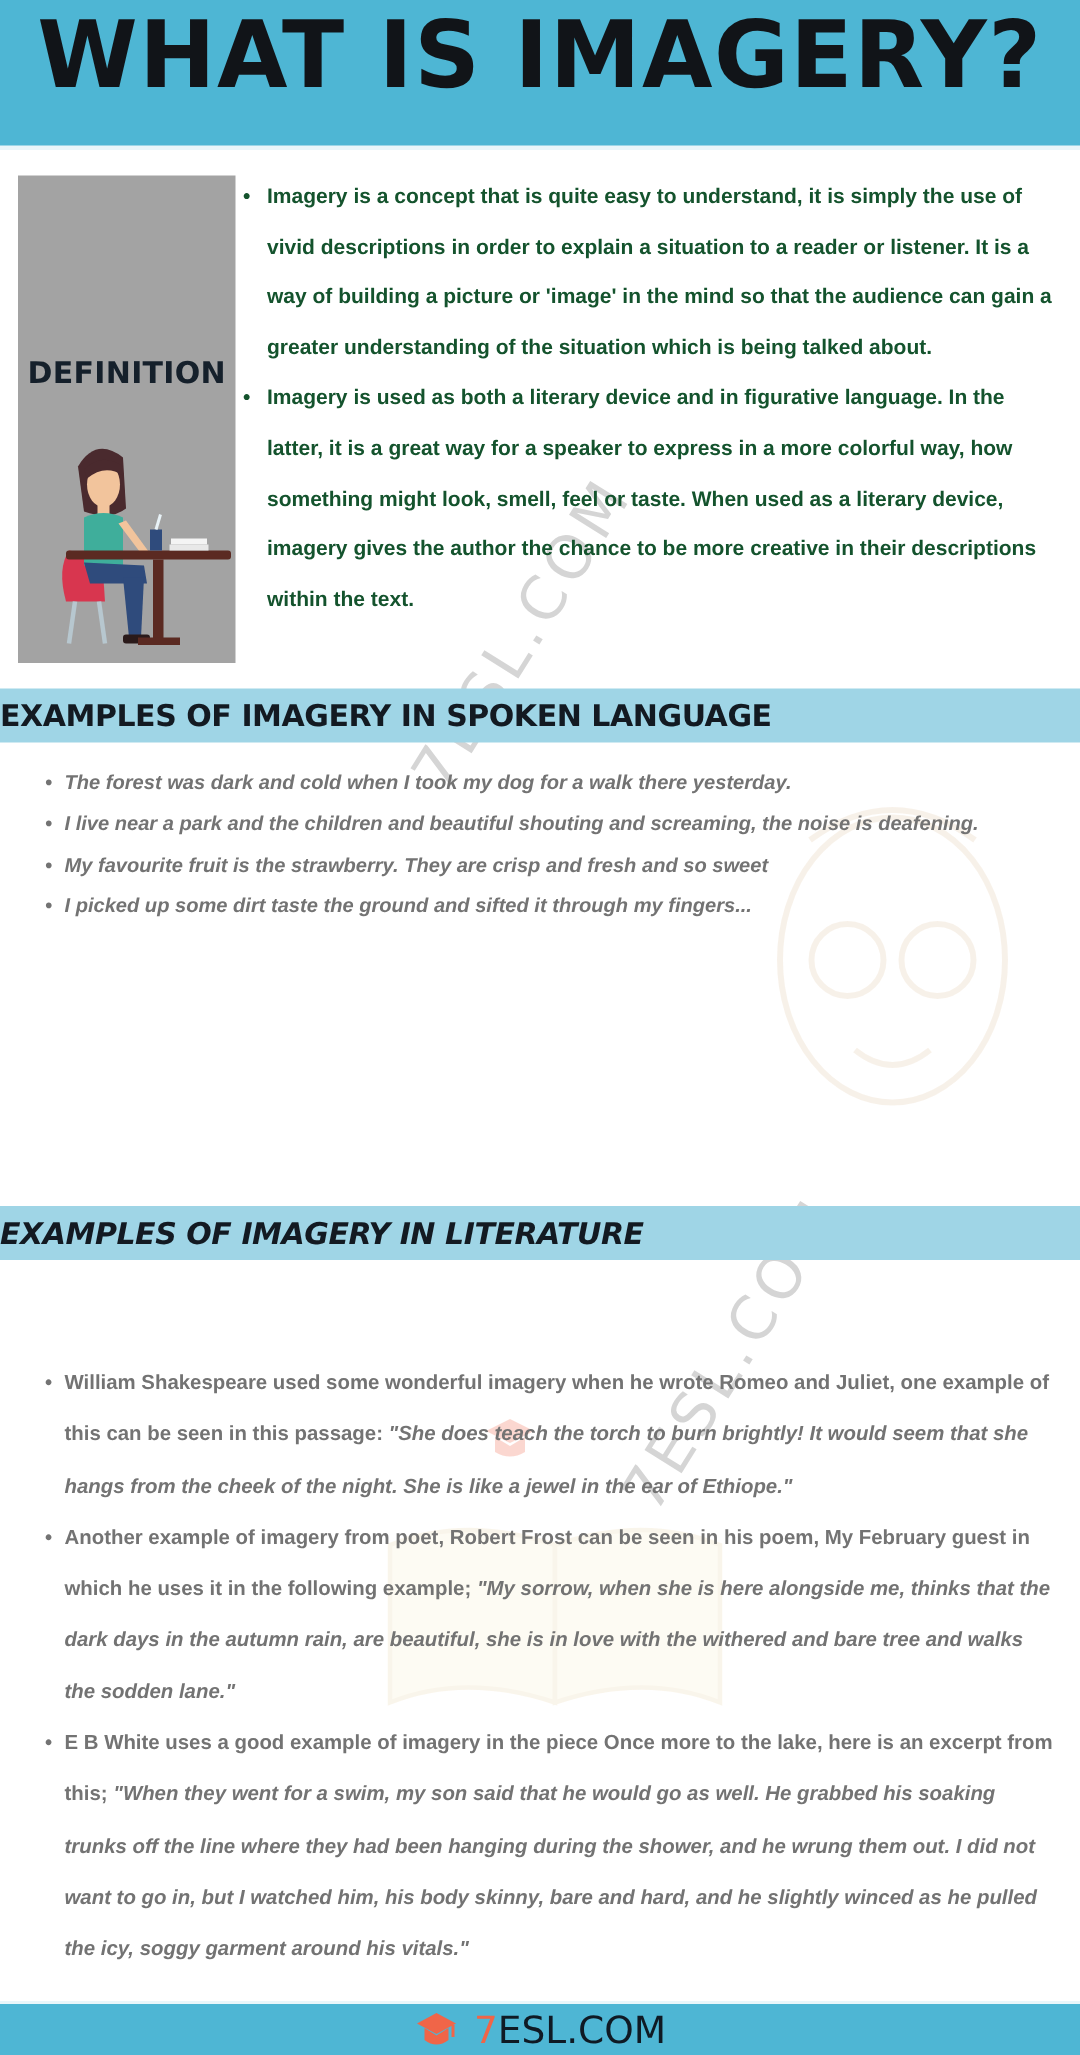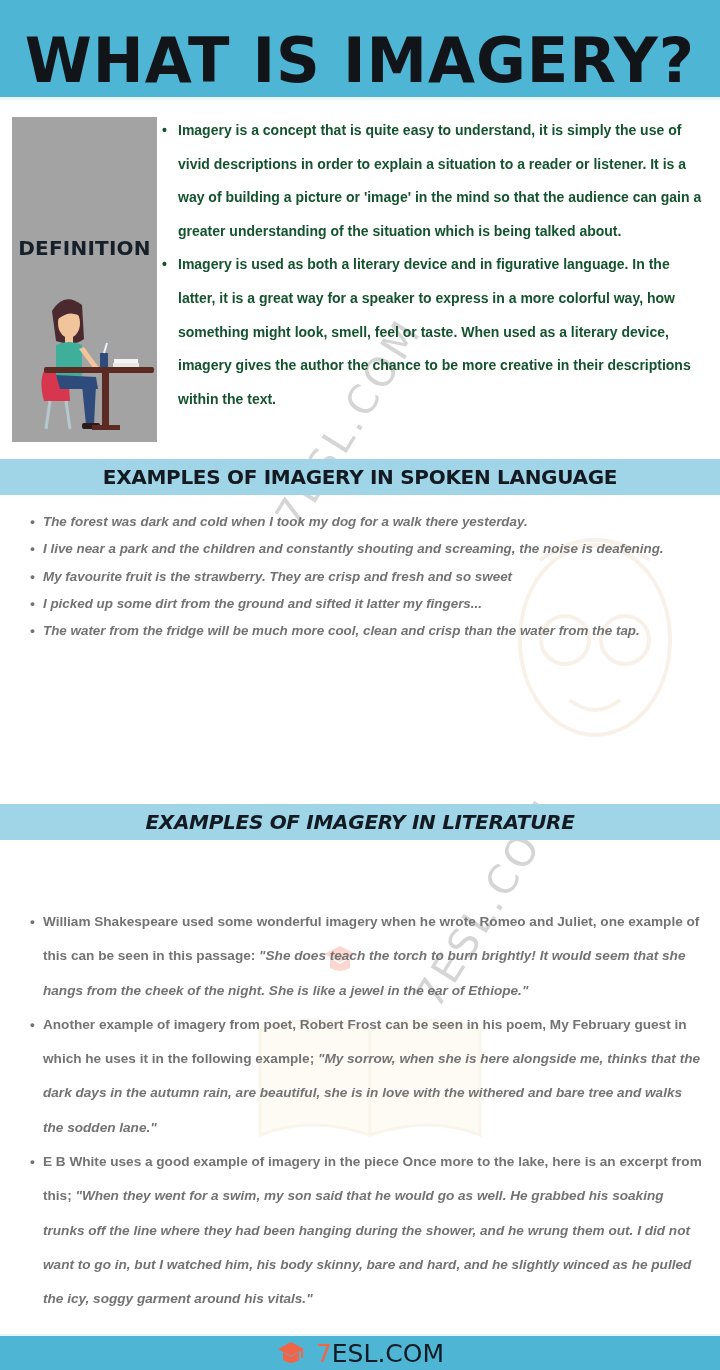--- a/index.html
+++ b/index.html
@@ -2,21 +2,21 @@
 <html><head>
   <meta charset="utf-8">
   <style>
     * { box-sizing: border-box; margin: 0; padding: 0; }
     html, body { width: 720px; height: 1370px; background: #ffffff; overflow: hidden; }
     body { font-family: "DejaVu Sans", "Liberation Sans", sans-serif; color: #1b1b1b; position: relative; }
 
     .title-bar {
       position: absolute; left: 0; top: 0; width: 720px; height: 100px;
       background: #4eb6d4;
-      display: flex; align-items: flex-end; justify-content: center;
+      display: flex; align-items: flex-start; justify-content: center;
       border-bottom: 3px solid #e9f6fa;
     }
     .title-text {
       font-family: "DejaVu Sans", sans-serif;
       font-weight: 900; font-size: 62px; letter-spacing: 1px;
       color: #111418; transform: scaleX(0.98);
     }
 
     
     .def-panel {
@@ -37,21 +37,21 @@
     }
     .bullet-row { position: relative; padding-left: 16px; }
     .bullet-row::before {
       content: "•"; position: absolute; left: 0; top: 0; font-weight: 700;
     }
 
     
     .section-bar {
       position: absolute; left: 0; width: 720px; height: 36px;
       background: #9fd5e6;
-      display: flex; align-items: center; justify-content: center;
+      display: flex; align-items: center; justify-content: flex-start;
     }
     .section-bar .label {
       font-family: "DejaVu Sans", sans-serif; font-weight: 700; font-size: 20px;
       color: #131a22; letter-spacing: -0.3px;
     }
     .sec-spoken { top: 459px; }
     .sec-lit { top: 804px; font-style: italic; }
 
     .list {
       position: absolute; left: 30px; width: 675px;
@@ -151,24 +151,23 @@
   <p class="bullet-row">Imagery is a concept that is quite easy to understand, it is simply the use of vivid descriptions in order to explain a situation to a reader or listener. It is a way of building a picture or 'image' in the mind so that the audience can gain a greater understanding of the situation which is being talked about.</p>
   <p class="bullet-row">Imagery is used as both a literary device and in figurative language. In the latter, it is a great way for a speaker to express in a more colorful way, how something might look, smell, feel or taste. When used as a literary device, imagery gives the author the chance to be more creative in their descriptions within the text.</p>
 </div>
 
 <div class="section-bar sec-spoken">
   <h2 class="label">EXAMPLES OF IMAGERY IN SPOKEN LANGUAGE</h2>
 </div>
 
 <ul class="list list-spoken" style="list-style:none;">
   <li class="bullet-row">The forest was dark and cold when I took my dog for a walk there yesterday.</li>
-  <li class="bullet-row">I live near a park and the children and constantly shouting and screaming, the noise is deafening.</li>
+  <li class="bullet-row">I live near a park and the children and beautiful shouting and screaming, the noise is deafening.</li>
   <li class="bullet-row">My favourite fruit is the strawberry. They are crisp and fresh and so sweet</li>
-  <li class="bullet-row">I picked up some dirt from the ground and sifted it latter my fingers...</li>
-  <li class="bullet-row">The water from the fridge will be much more cool, clean and crisp than the water from the tap.</li>
+  <li class="bullet-row">I picked up some dirt taste the ground and sifted it through my fingers...</li>
 </ul>
 
 <div class="section-bar sec-lit">
   <h2 class="label">EXAMPLES OF IMAGERY IN LITERATURE</h2>
 </div>
 
 <ul class="list list-lit" style="list-style:none;">
   <li class="bullet-row"><span>William Shakespeare used some wonderful imagery when he wrote Romeo and Juliet, one example of this can be seen in this passage: </span><span class="quote">"She does teach the torch to burn brightly! It would seem that she hangs from the cheek of the night. She is like a jewel in the ear of Ethiope."</span></li>
   <li class="bullet-row"><span>Another example of imagery from poet, Robert Frost can be seen in his poem, My February guest in which he uses it in the following example; </span><span class="quote">"My sorrow, when she is here alongside me, thinks that the dark days in the autumn rain, are beautiful, she is in love with the withered and bare tree and walks the sodden lane."</span></li>
   <li class="bullet-row"><span>E B White uses a good example of imagery in the piece Once more to the lake, here is an excerpt from this; </span><span class="quote">"When they went for a swim, my son said that he would go as well. He grabbed his soaking trunks off the line where they had been hanging during the shower, and he wrung them out. I did not want to go in, but I watched him, his body skinny, bare and hard, and he slightly winced as he pulled the icy, soggy garment around his vitals."</span></li>

